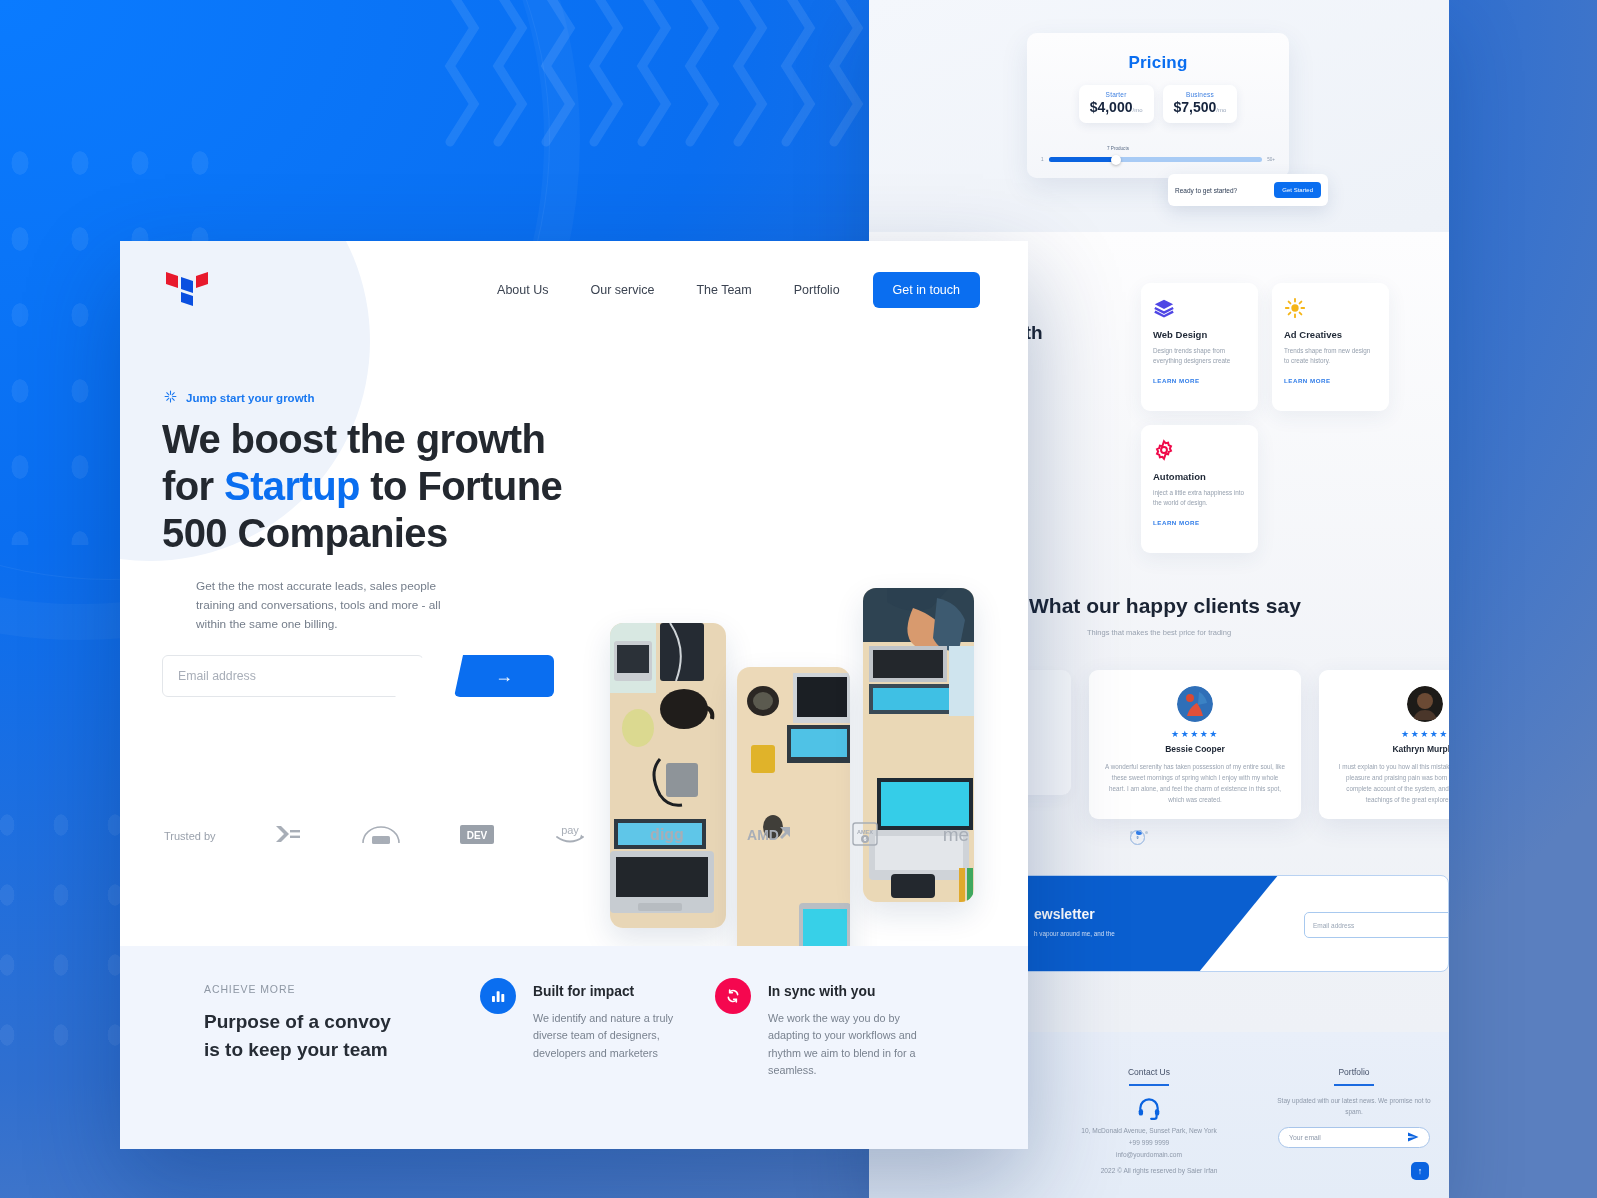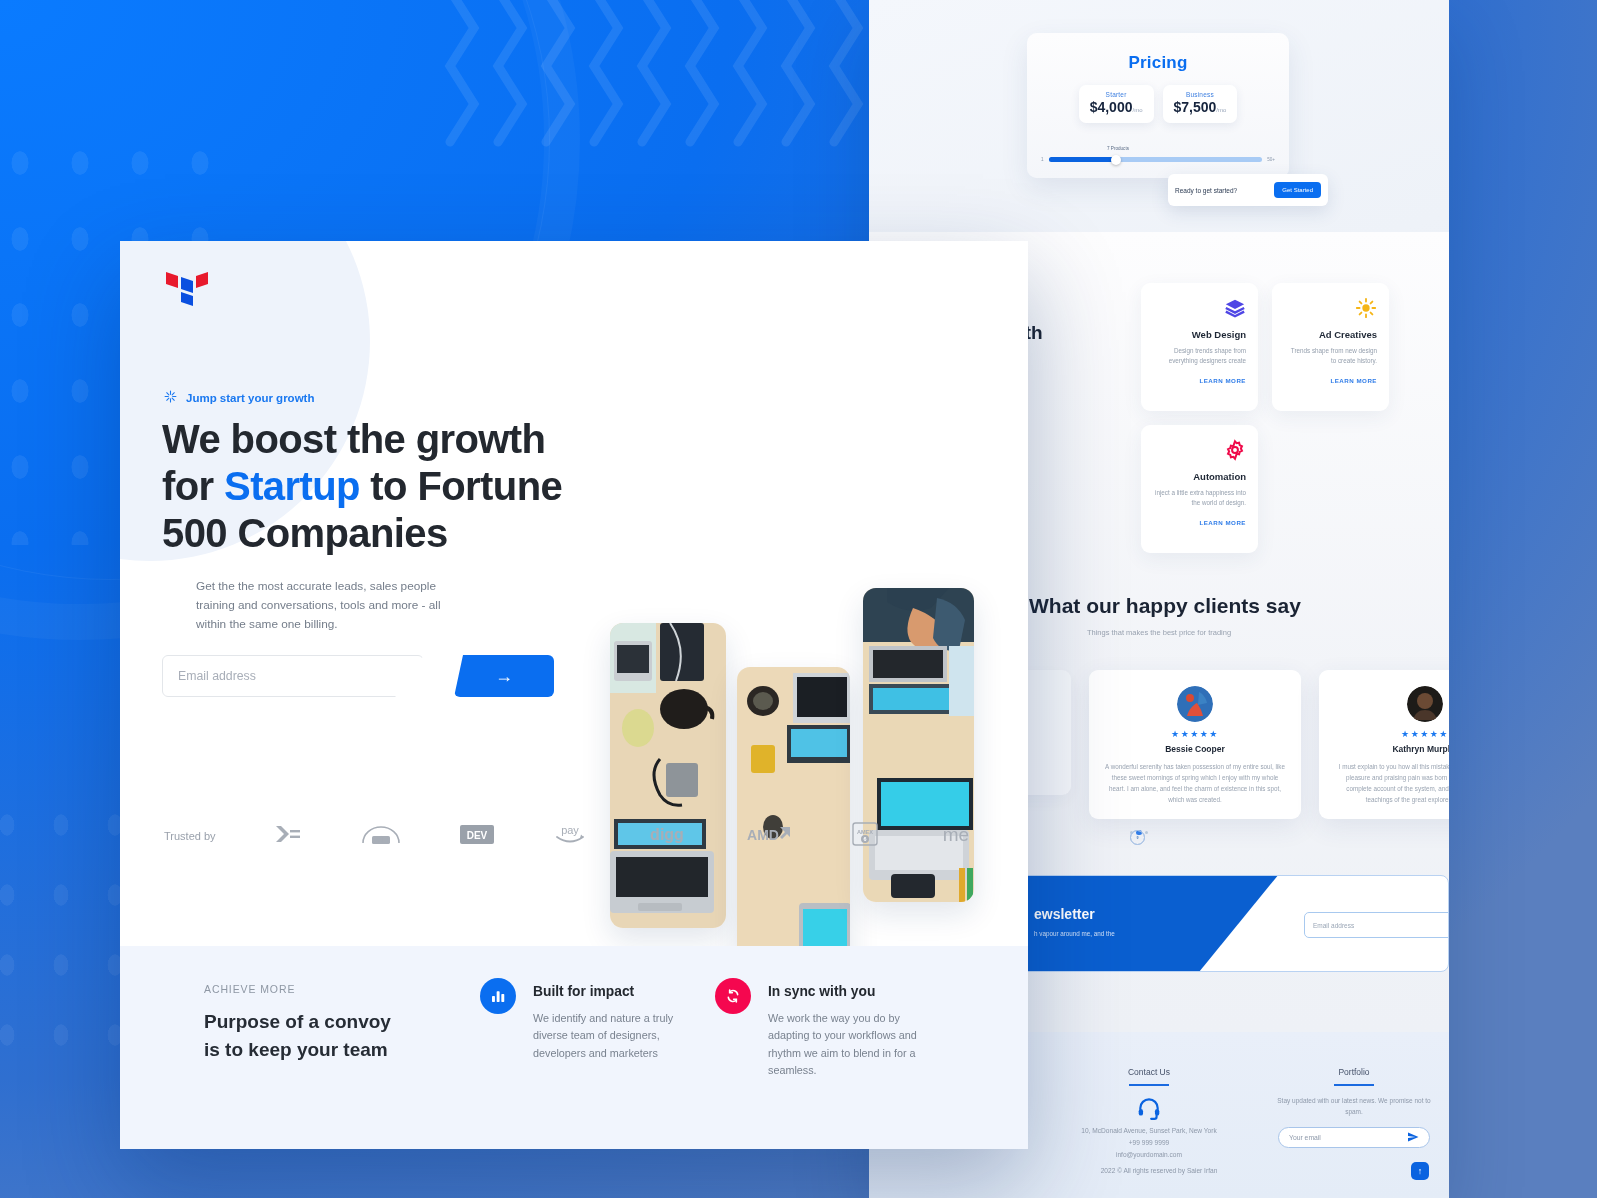--- a/index.html
+++ b/index.html
@@ -82,21 +82,20 @@
   
   .support-head{ position:absolute; left:105px; top:322px; font-size:19px; font-weight:bold; color:#1b2434; white-space:nowrap; }
   .support-sub{ position:absolute; left:118px; top:375px; font-size:7px; color:#8d98a8; white-space:nowrap; }
 
   
   .svc-grid{ position:absolute; left:272px; top:283px; width:260px; }
   .svc-row{ display:flex; gap:14px; margin-bottom:14px; }
   .svc{
     width:117px; height:128px; background:#fff; border-radius:9px; padding:14px 12px;
     box-shadow:0 6px 20px rgba(40,70,120,.07);
-    text-align:right;
   }
   .svc .ico{ height:22px; margin-bottom:10px; }
   .svc h4{ font-size:9.5px; color:#1e2735; margin-bottom:6px; font-weight:bold; }
   .svc p{ font-size:6.3px; line-height:1.65; color:#96a0ae; }
   .svc .lm{ font-size:6.2px; color:#2f7ce8; letter-spacing:.5px; margin-top:10px; font-weight:bold; }
 
   
   .tst-title{ position:absolute; left:160px; top:594px; width:260px; text-align:center; font-size:21px; font-weight:bold; color:#1b2434; white-space:nowrap;}
   .tst-sub{ position:absolute; left:160px; top:628px; width:260px; text-align:center; font-size:7.5px; color:#9aa3b1; white-space:nowrap; }
   .tst-wrap{ position:absolute; left:130px; top:670px; display:flex; gap:18px; align-items:flex-start; }
@@ -398,20 +397,27 @@
   <div class="fg-blob"></div>
 
   <div class="nav">
     <div class="logo">
       <svg width="46" height="40" viewBox="0 0 46 40">
         <path d="M2 5 L14 9 L14 21 L2 17 Z" fill="#e8192c"></path>
         <path d="M44 5 L32 9 L32 21 L44 17 Z" fill="#e8192c"></path>
         <path d="M17 10 L29 14 L29 26 L17 22 Z" fill="#0a4fe0"></path>
         <path d="M17 25 L29 29 L29 39 L17 35 Z" fill="#0a4fe0"></path>
       </svg>
+    </div>
+    <div class="nav-links">
+      <a href="#">About Us</a>
+      <a href="#">Our service</a>
+      <a href="#">The Team</a>
+      <a href="#">Portfolio</a>
+      <span class="nav-cta">Get in touch</span>
     </div>
   </div>
 
   <div class="eyebrow">
     <span>
       <svg width="13" height="13" viewBox="0 0 24 24" stroke="#1a78f0" stroke-width="2" stroke-linecap="round">
           <path d="M12 2v6M12 16v6M2 12h6M16 12h6M5 5l4 4M15 15l4 4M19 5l-4 4M9 15l-4 4"></path>
         </svg>
     </span>
     <span>Jump start your growth</span>

